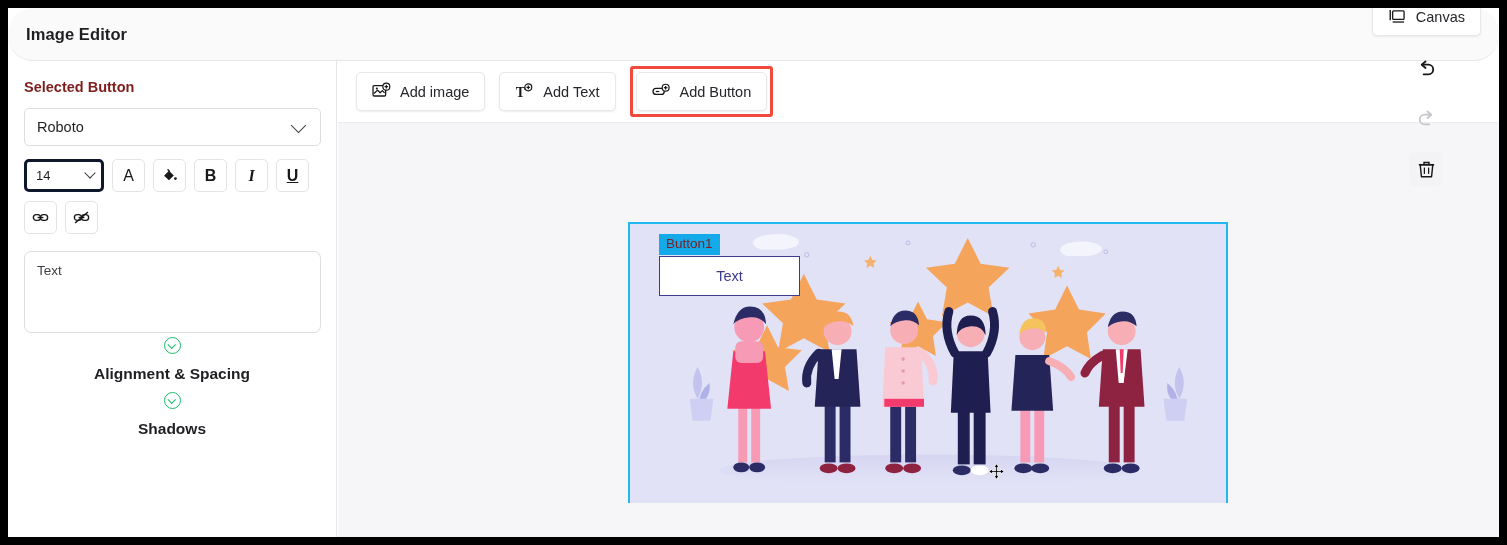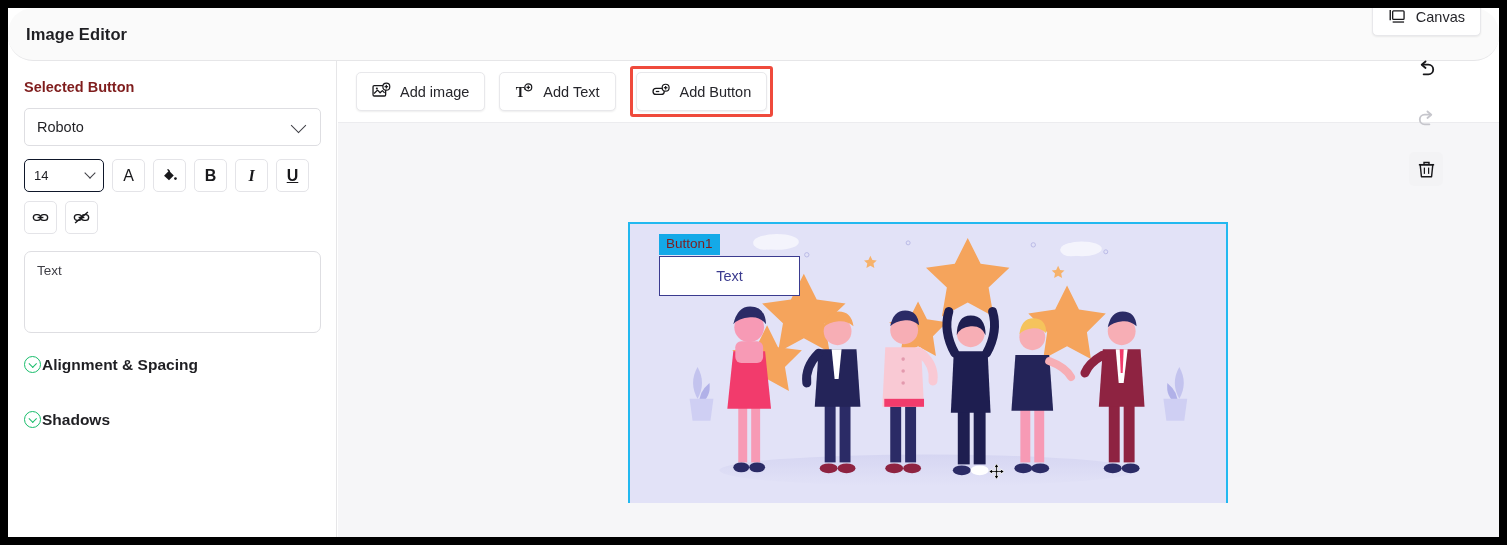--- a/index.html
+++ b/index.html
@@ -73,21 +73,21 @@
   .select-wrap { position: relative; }
   .font-select {
     width: 297px; height: 38px;
     border: 1px solid #dedee2; border-radius: 5px;
     background: #fff; font-size: 14.5px; color: #1f1f23;
     font-family: inherit; padding: 0 30px 0 12px;
     -webkit-appearance: none; appearance: none; cursor: pointer;
   }
   .size-select {
     width: 80px; height: 33px;
-    border: 1px solid #0f172a; border-radius: 5px;
+    border: 3px solid #0f172a; border-radius: 5px;
     background: #fff; font-size: 13px; color: #1f1f23;
     font-family: inherit; padding: 0 22px 0 9px;
     -webkit-appearance: none; appearance: none; cursor: pointer;
   }
   .chev {
     position: absolute; pointer-events: none;
     width: 11px; height: 11px;
     border-right: 1.9px solid #3f3f46; border-bottom: 1.9px solid #3f3f46;
     transform: rotate(45deg);
   }
@@ -117,22 +117,22 @@
   #text-area {
     margin-top: 17px;
     width: 297px; height: 82px;
     border: 1px solid #dedee2; border-radius: 7px;
     padding: 11px 12px;
     font-family: inherit; font-size: 13.5px; color: #3f3f46;
     resize: none; outline: none;
   }
 
   .accordion {
-    display: flex; align-items: center; gap: 1px;
-    height: 55px; cursor: pointer;
+    display: flex; align-items: center; gap: 11px;
+    height: 55px; cursor: pointer; flex-direction: column;
   }
   .acc-icon {
     width: 17px; height: 17px; border-radius: 50%;
     border: 1.6px solid #18bd6b;
     display: flex; align-items: center; justify-content: center;
     flex: none;
   }
   .acc-icon i {
     display: block; width: 5.5px; height: 5.5px;
     border-right: 1.5px solid #18bd6b; border-bottom: 1.5px solid #18bd6b;

